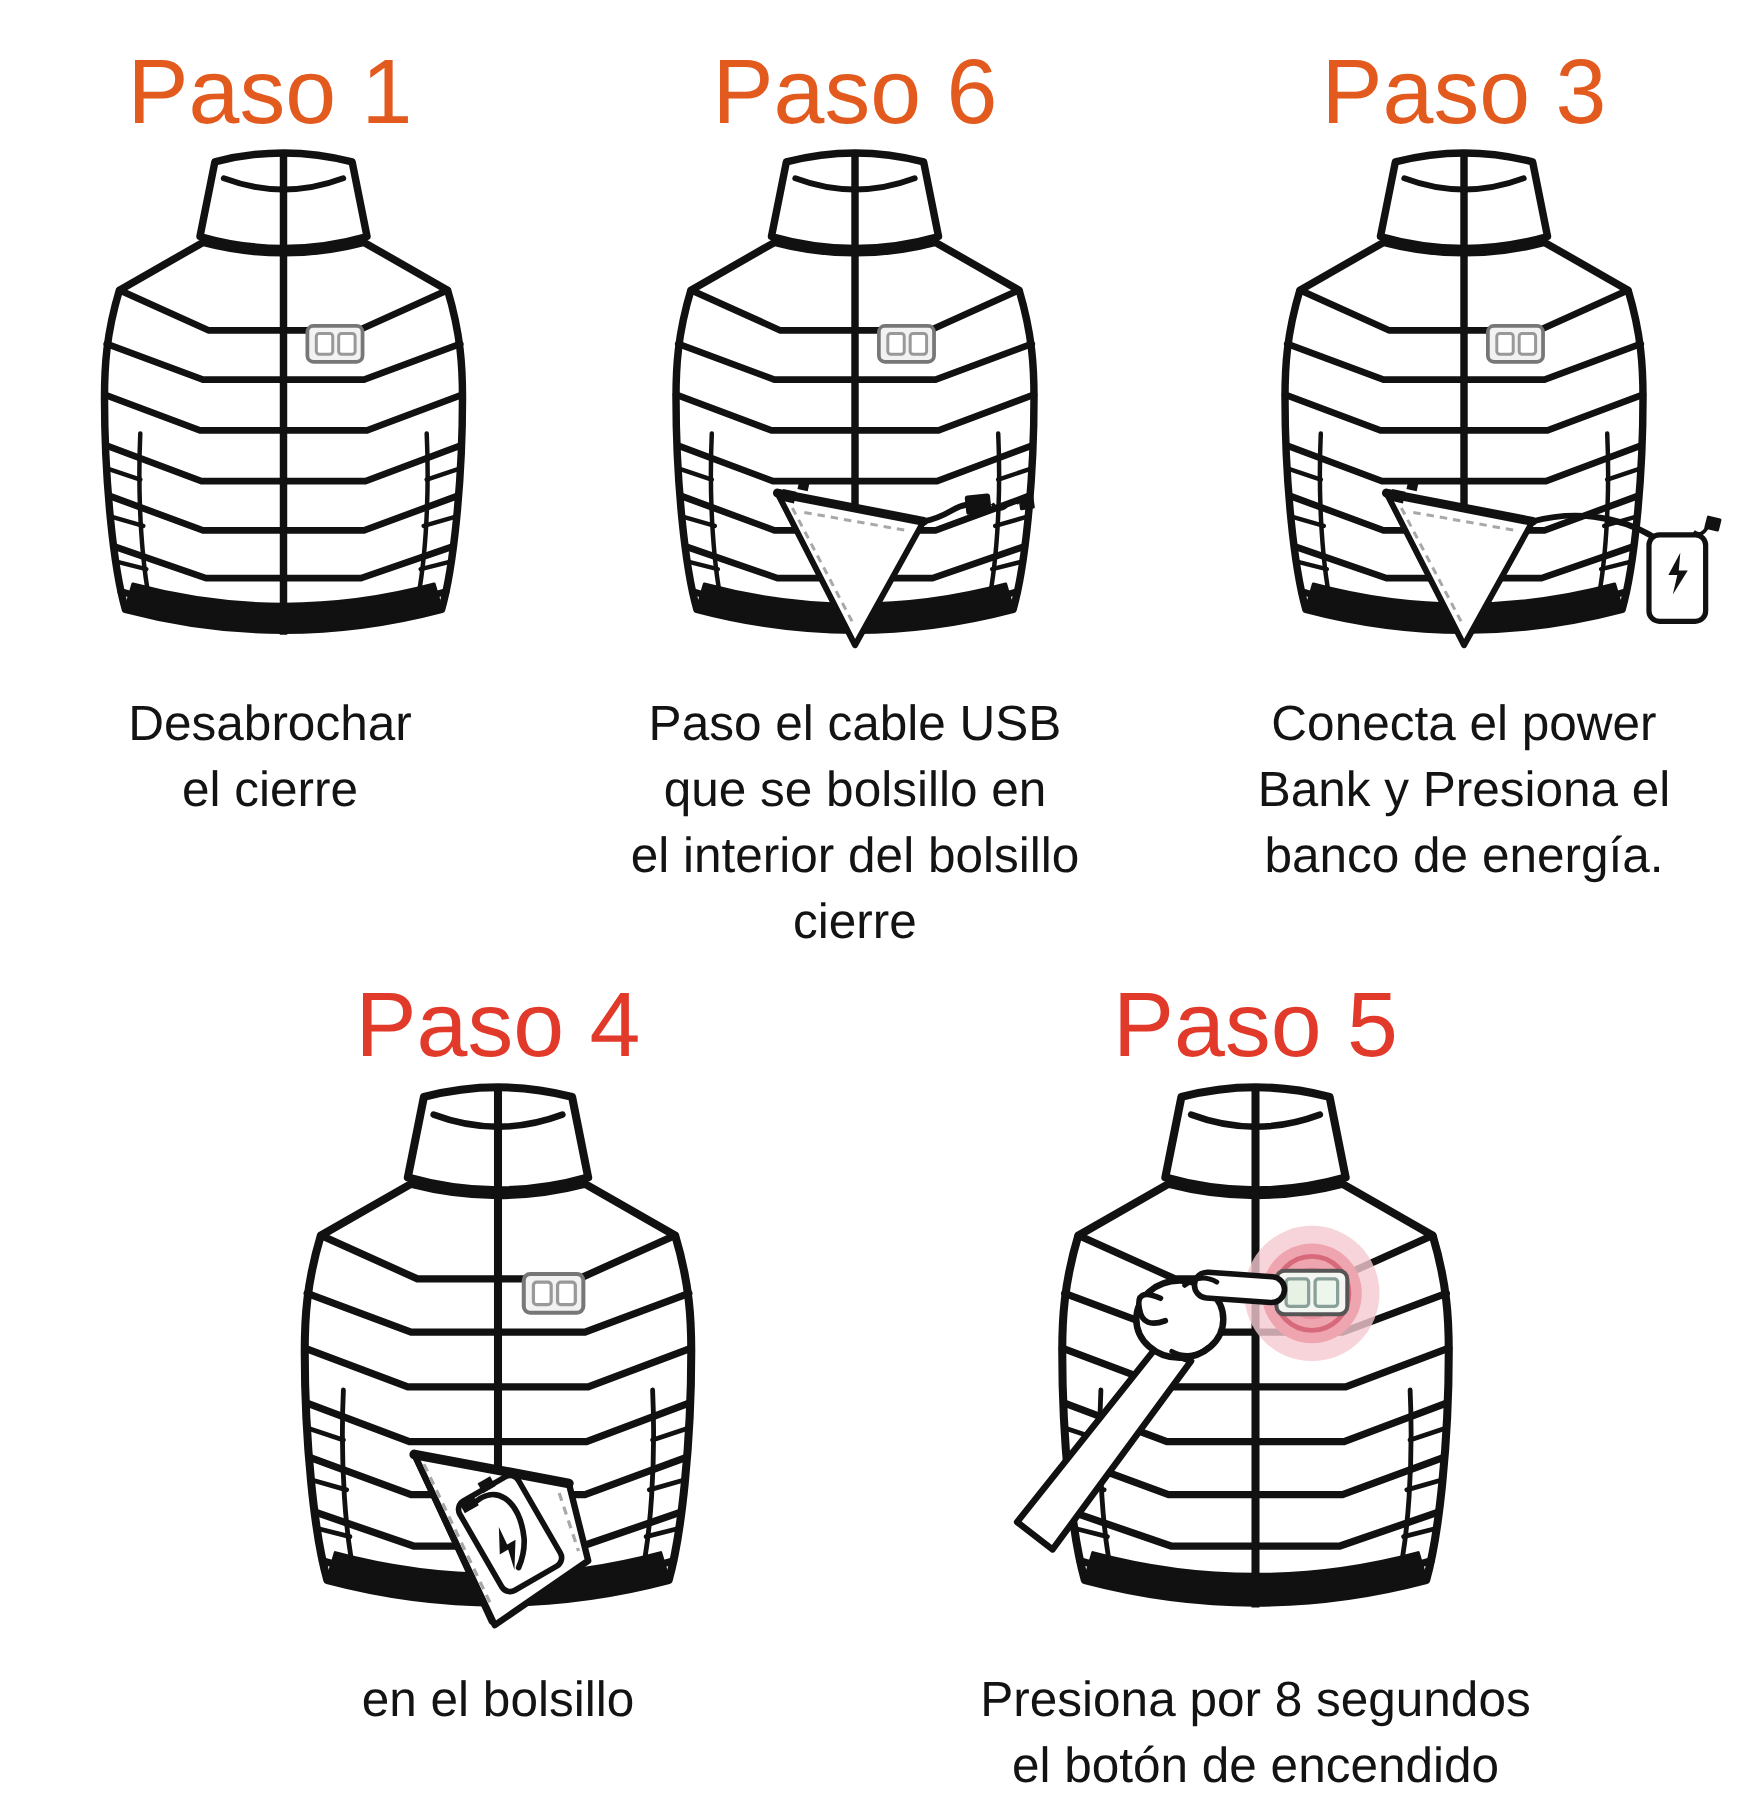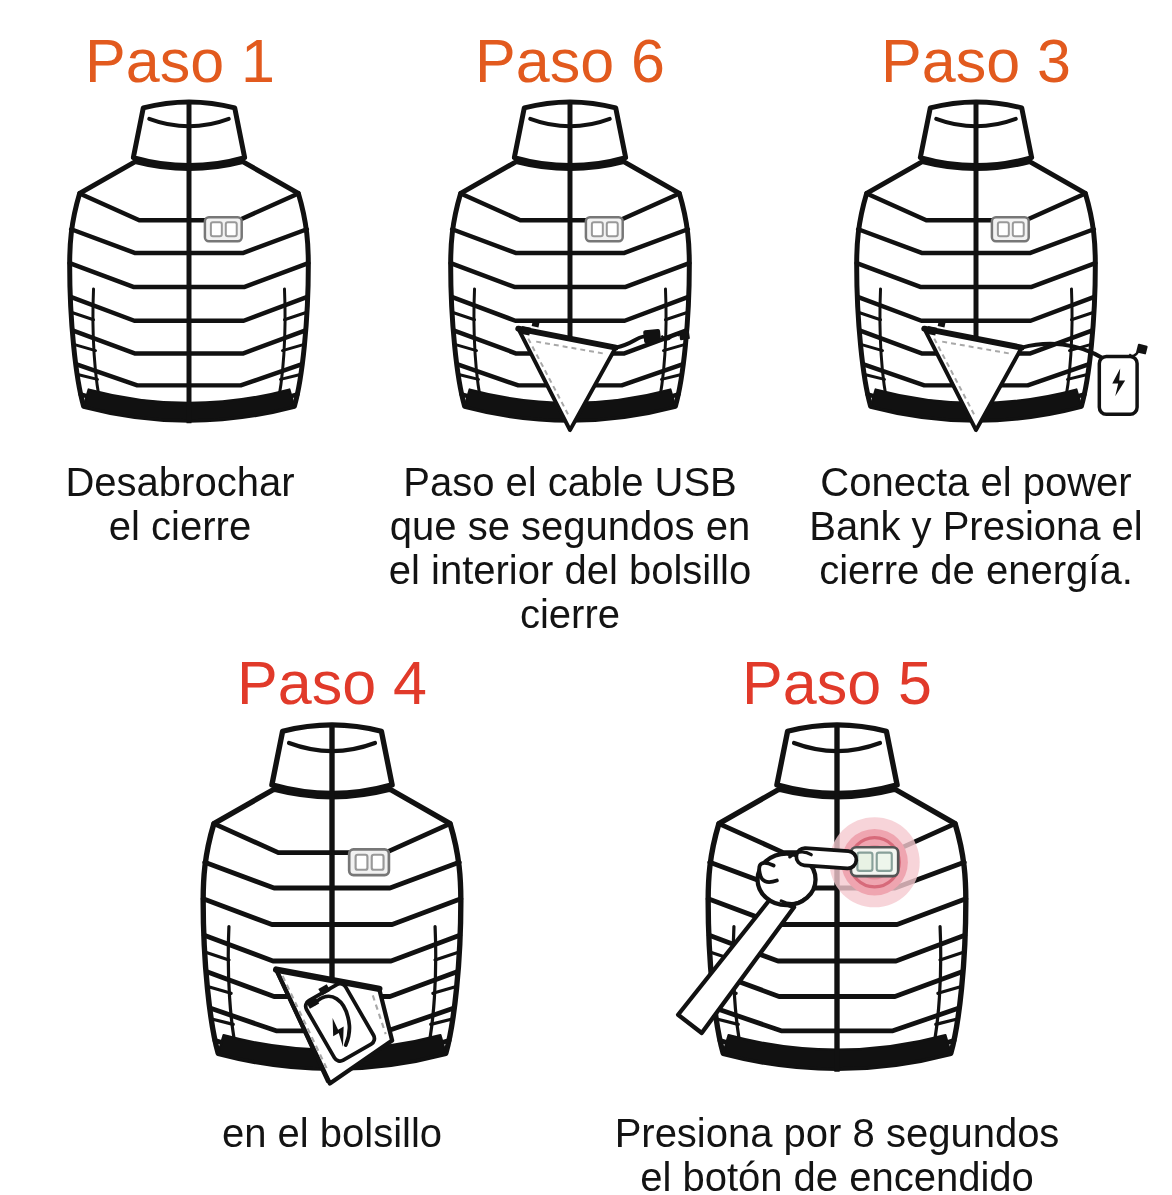--- a/index.html
+++ b/index.html
@@ -26,21 +26,21 @@
     font-weight:400;
     letter-spacing:0px;
     line-height:62px;
     margin-top:30px;
   }
   .row-top .title{color:var(--title_top,#E25A1E);}
   .row-bottom .title{color:var(--title_bottom,#E13A2A);margin-top:4px;text-align:right;}
   .step svg{display:block;margin:2px auto 0;overflow:visible;}
   .caption{
     margin-top:8px;
-    font-size:40px;
+    font-size:33px;
     line-height:44px;
     color:#131313;
   }
   .col4{width:540px;margin-left:62px;}
   .col5{width:470px;}
   .vest-line{fill:none;stroke:#111;stroke-width:4.5;stroke-linejoin:round;stroke-linecap:round;}
   .thin{fill:none;stroke:#111;stroke-width:3;stroke-linecap:round;}
   .dash{fill:none;stroke:#a8a8a8;stroke-width:2;stroke-dasharray:5 4;}
 </style>
 </head>
@@ -106,21 +106,21 @@
       </g>
       <g>
         <path d="M236,255 C252,252 256,245 264,244" fill="none" stroke="#111" stroke-width="4" stroke-linecap="round"></path>
         <rect x="264" y="237" width="17" height="13" rx="2" fill="#111" transform="rotate(-6 272 243)"></rect>
         <path d="M282,243 q5,7 10,1 q4,-5 8,-1" fill="none" stroke="#111" stroke-width="2.5"></path>
         <rect x="300" y="238" width="10" height="9" rx="1" fill="#111" transform="rotate(-8 305 242)"></rect>
       </g>
     </svg>
     <div class="caption">
       <div>Paso el cable USB</div>
-      <div>que se segundos en</div>
+      <div>que se bolsillo en</div>
       <div>el interior del bolsillo</div>
       <div>cierre</div>
     </div>
   </section>
 
   <section class="step">
     <div class="title">Paso 3</div>
     <svg width="378" height="358" viewBox="0 0 380 360">
       <use href="#vest" x="40"></use>
       <g>
@@ -137,21 +137,21 @@
       <g>
         <rect x="314" y="264" width="38" height="58" rx="7" fill="#fff" stroke="#111" stroke-width="3.5"></rect>
         <path d="M335,276 L327,291 L333,291 L330,304 L340,288 L334,288 Z" fill="#111"></path>
         <path d="M344,262 q5,4 9,-3" fill="none" stroke="#111" stroke-width="2.5"></path>
         <rect x="352" y="252" width="10" height="9" rx="1" fill="#111" transform="rotate(14 357 256)"></rect>
       </g>
     </svg>
     <div class="caption">
       <div>Conecta el power</div>
       <div>Bank y Presiona el</div>
-      <div>cierre de energía.</div>
+      <div>banco de energía.</div>
     </div>
   </section>
 </div>
 
 <div class="row-bottom">
 
   <section class="step col4">
     <div class="title">Paso 4</div>
     <svg width="408" height="387" viewBox="0 0 380 360">
       <use href="#vest" x="40"></use>

